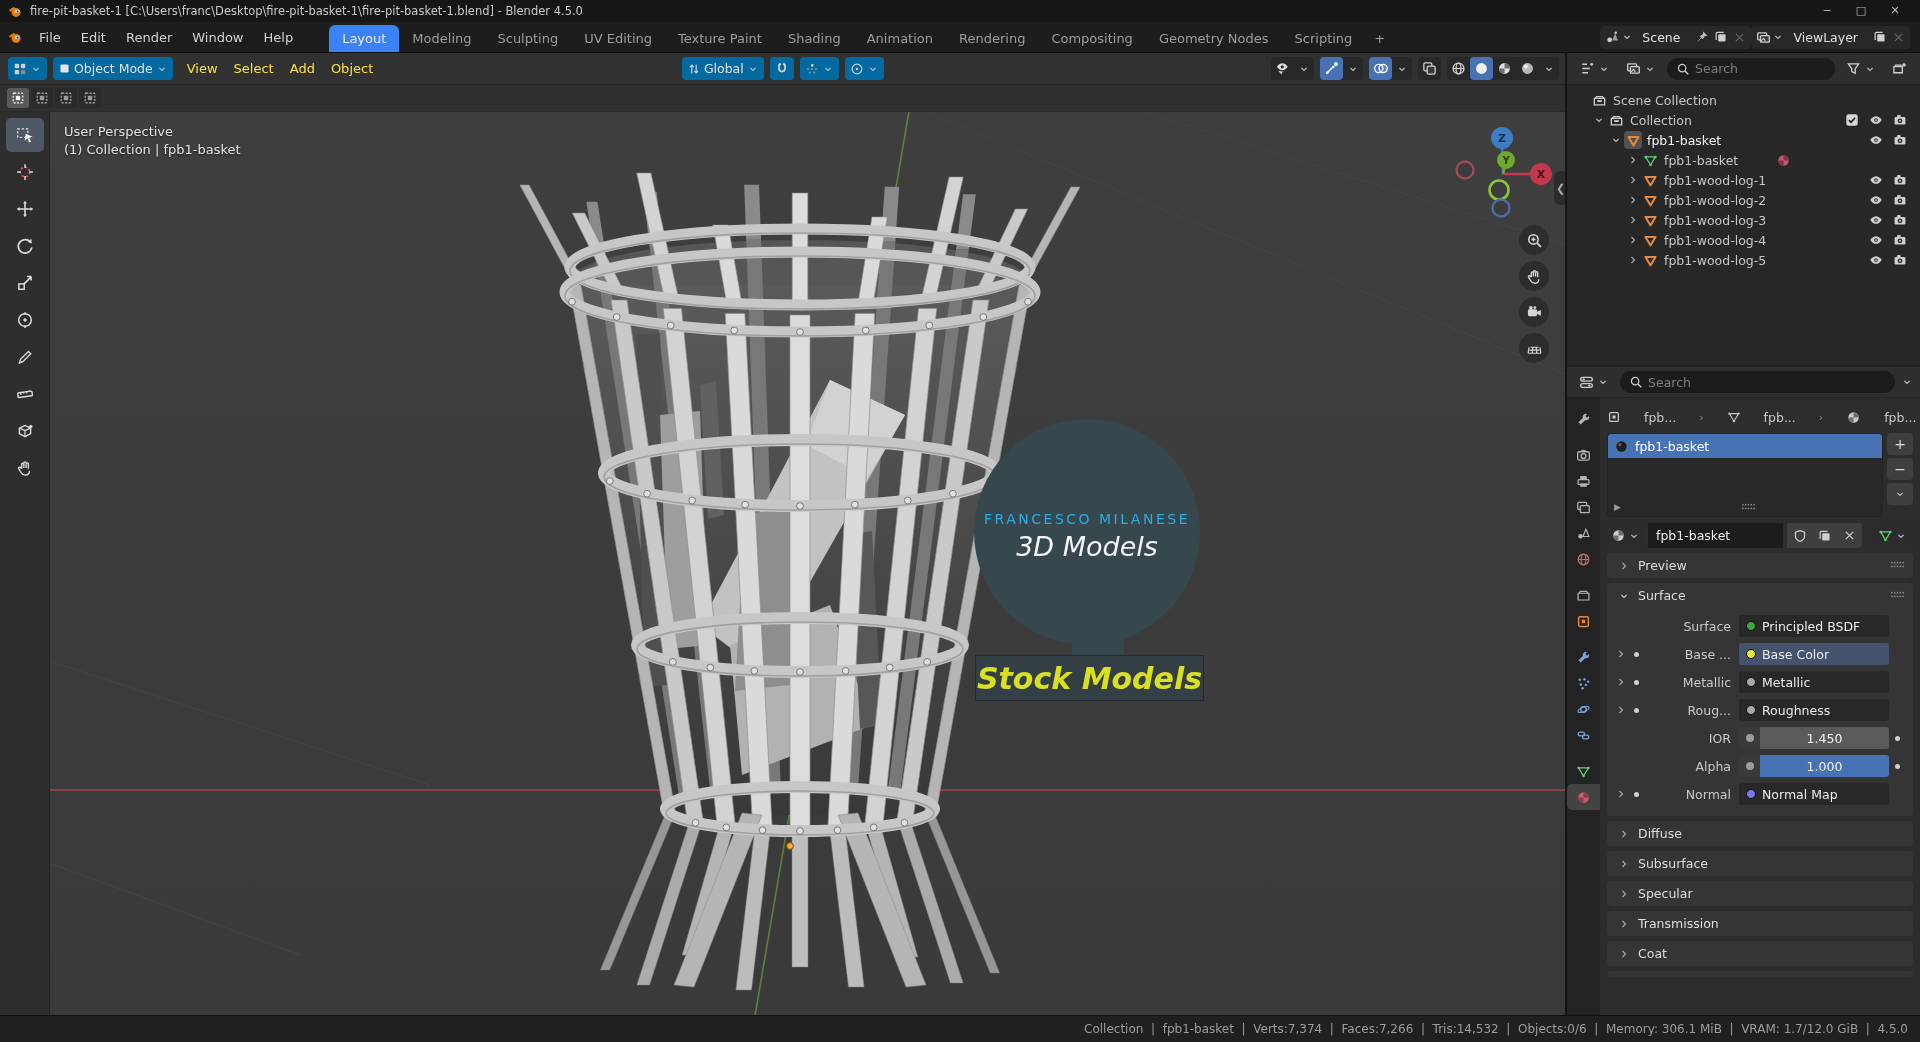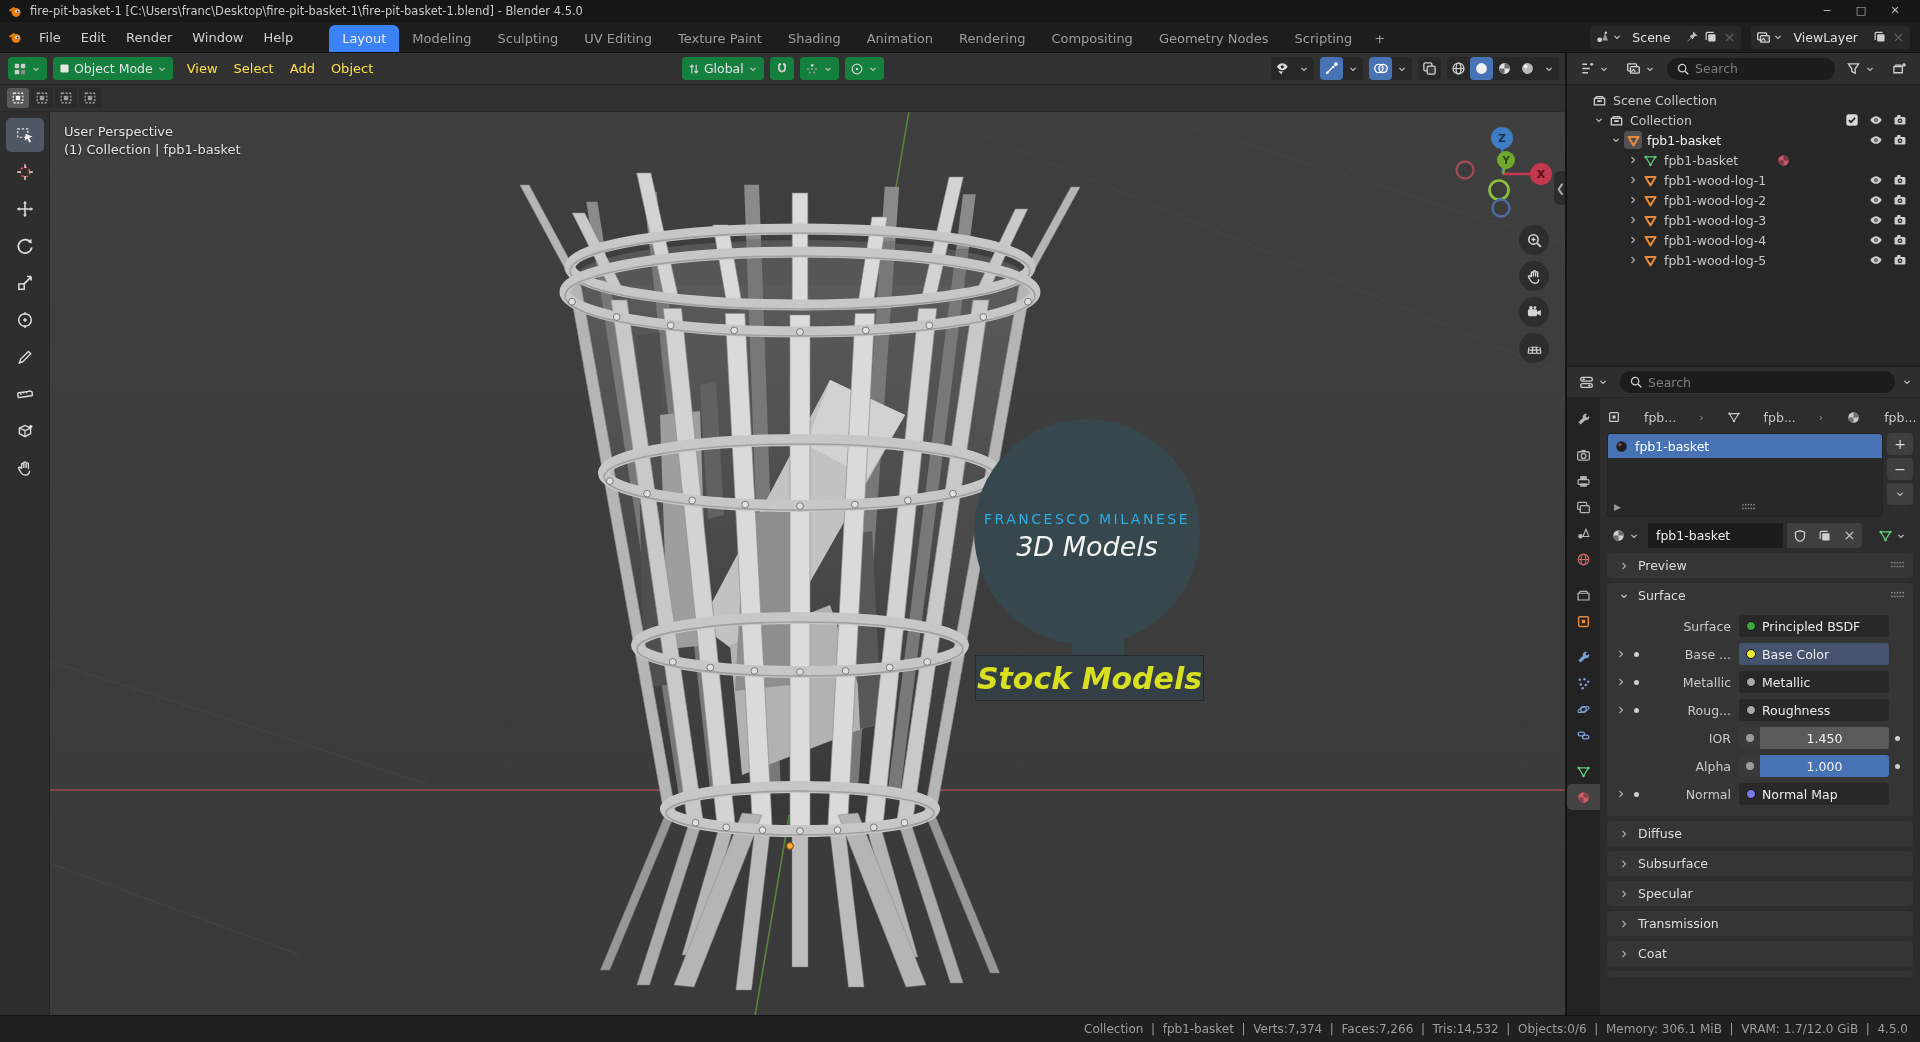--- a/index.html
+++ b/index.html
@@ -21,33 +21,33 @@
   
   #topbar { height:31px; background:#1d1d1d; border-bottom:1px solid #101010;
     display:flex; align-items:stretch; padding:0 6px; }
   #topbar .logo { display:flex; align-items:center; padding:0 6px 0 2px; }
   .menu-item { display:flex; align-items:center; padding:0 10px; border-radius:4px; color:#d2d2d2; font-size:13px; }
   #tabs-row { display:flex; align-items:stretch; margin-left:26px; }
   .wtab { display:flex; align-items:center; padding:0 13px; color:#9d9d9d; font-size:13px;
     border-radius:6px 6px 0 0; margin-top:3px; }
   .wtab.active { background:#3b82f6; color:#ececec; }
   .wtab.addtab { color:#9d9d9d; padding:0 9px; }
-  #topbar .right { margin-left:auto; display:flex; align-items:center; gap:10px; padding-right:4px; }
+  #topbar .right { margin-left:auto; display:flex; align-items:center; padding-right:4px; }
   .sel-group { display:flex; align-items:center; height:23px; background:#282828;
     border-radius:4px; padding:0 5px; gap:5px; font-size:12.5px; color:#e0e0e0; }
   .sel-group .lbl { padding:0 10px 0 4px; }
   .icbtn { display:flex; align-items:center; gap:1px; }
 
   
   #vheader { left:0; top:53px; width:1567px; height:32px; background:#313131;
     display:flex; align-items:center; padding:0 8px; gap:6px; border-bottom:1px solid #272727; }
   #oheader { left:1567px; top:53px; width:353px; height:32px; background:#2e2e2e;
     display:flex; align-items:center; padding:0 8px; gap:6px; border-bottom:1px solid #232323; }
   .hbtn { display:flex; align-items:center; gap:3px; height:23px; padding:0 5px;
-    background:#15803d; border-radius:4px; color:#e2e2e2; font-size:12.5px; }
+    background:#0369a1; border-radius:4px; color:#e2e2e2; font-size:12.5px; }
   .hbtn.flat { background:transparent; }
   .hmenu { padding:0 8px; color:#fde047; font-size:13px; }
   .hgroup { display:flex; align-items:center; background:#282828; border-radius:4px; height:23px; }
   .hgroup .seg { display:flex; align-items:center; height:23px; padding:0 4px; border-radius:4px; }
   .hgroup .seg.blue { background:#4772b3; }
   .search-box { display:flex; align-items:center; gap:5px; background:#1c1c1c;
     border-radius:11px; height:22px; padding:0 9px; flex:1; }
   .search-box input { background:transparent; border:0; outline:0; color:#bdbdbd;
     font-size:12.5px; width:100%; font-family:inherit; }
   .search-box input::placeholder { color:#7e7e7e; }

